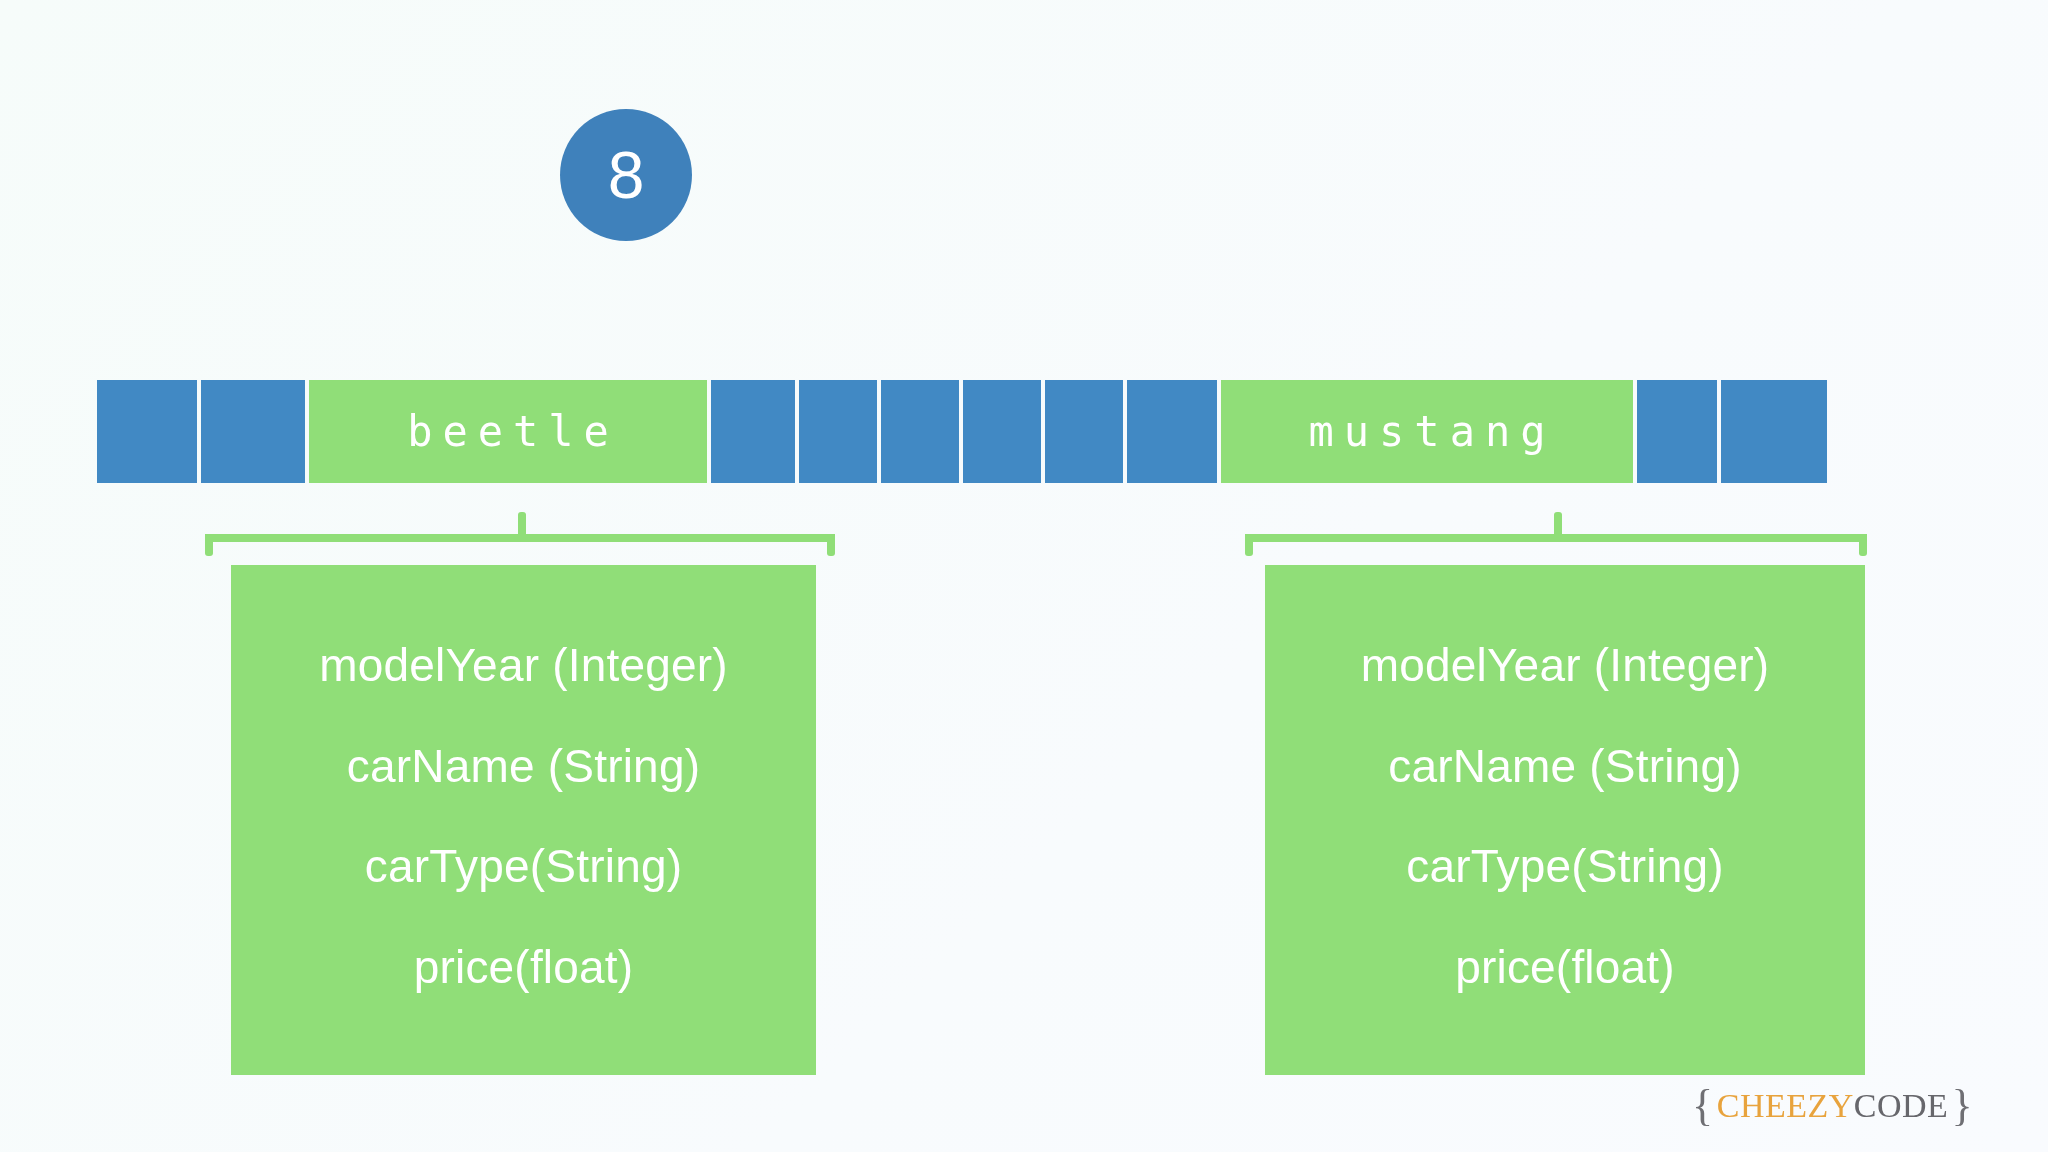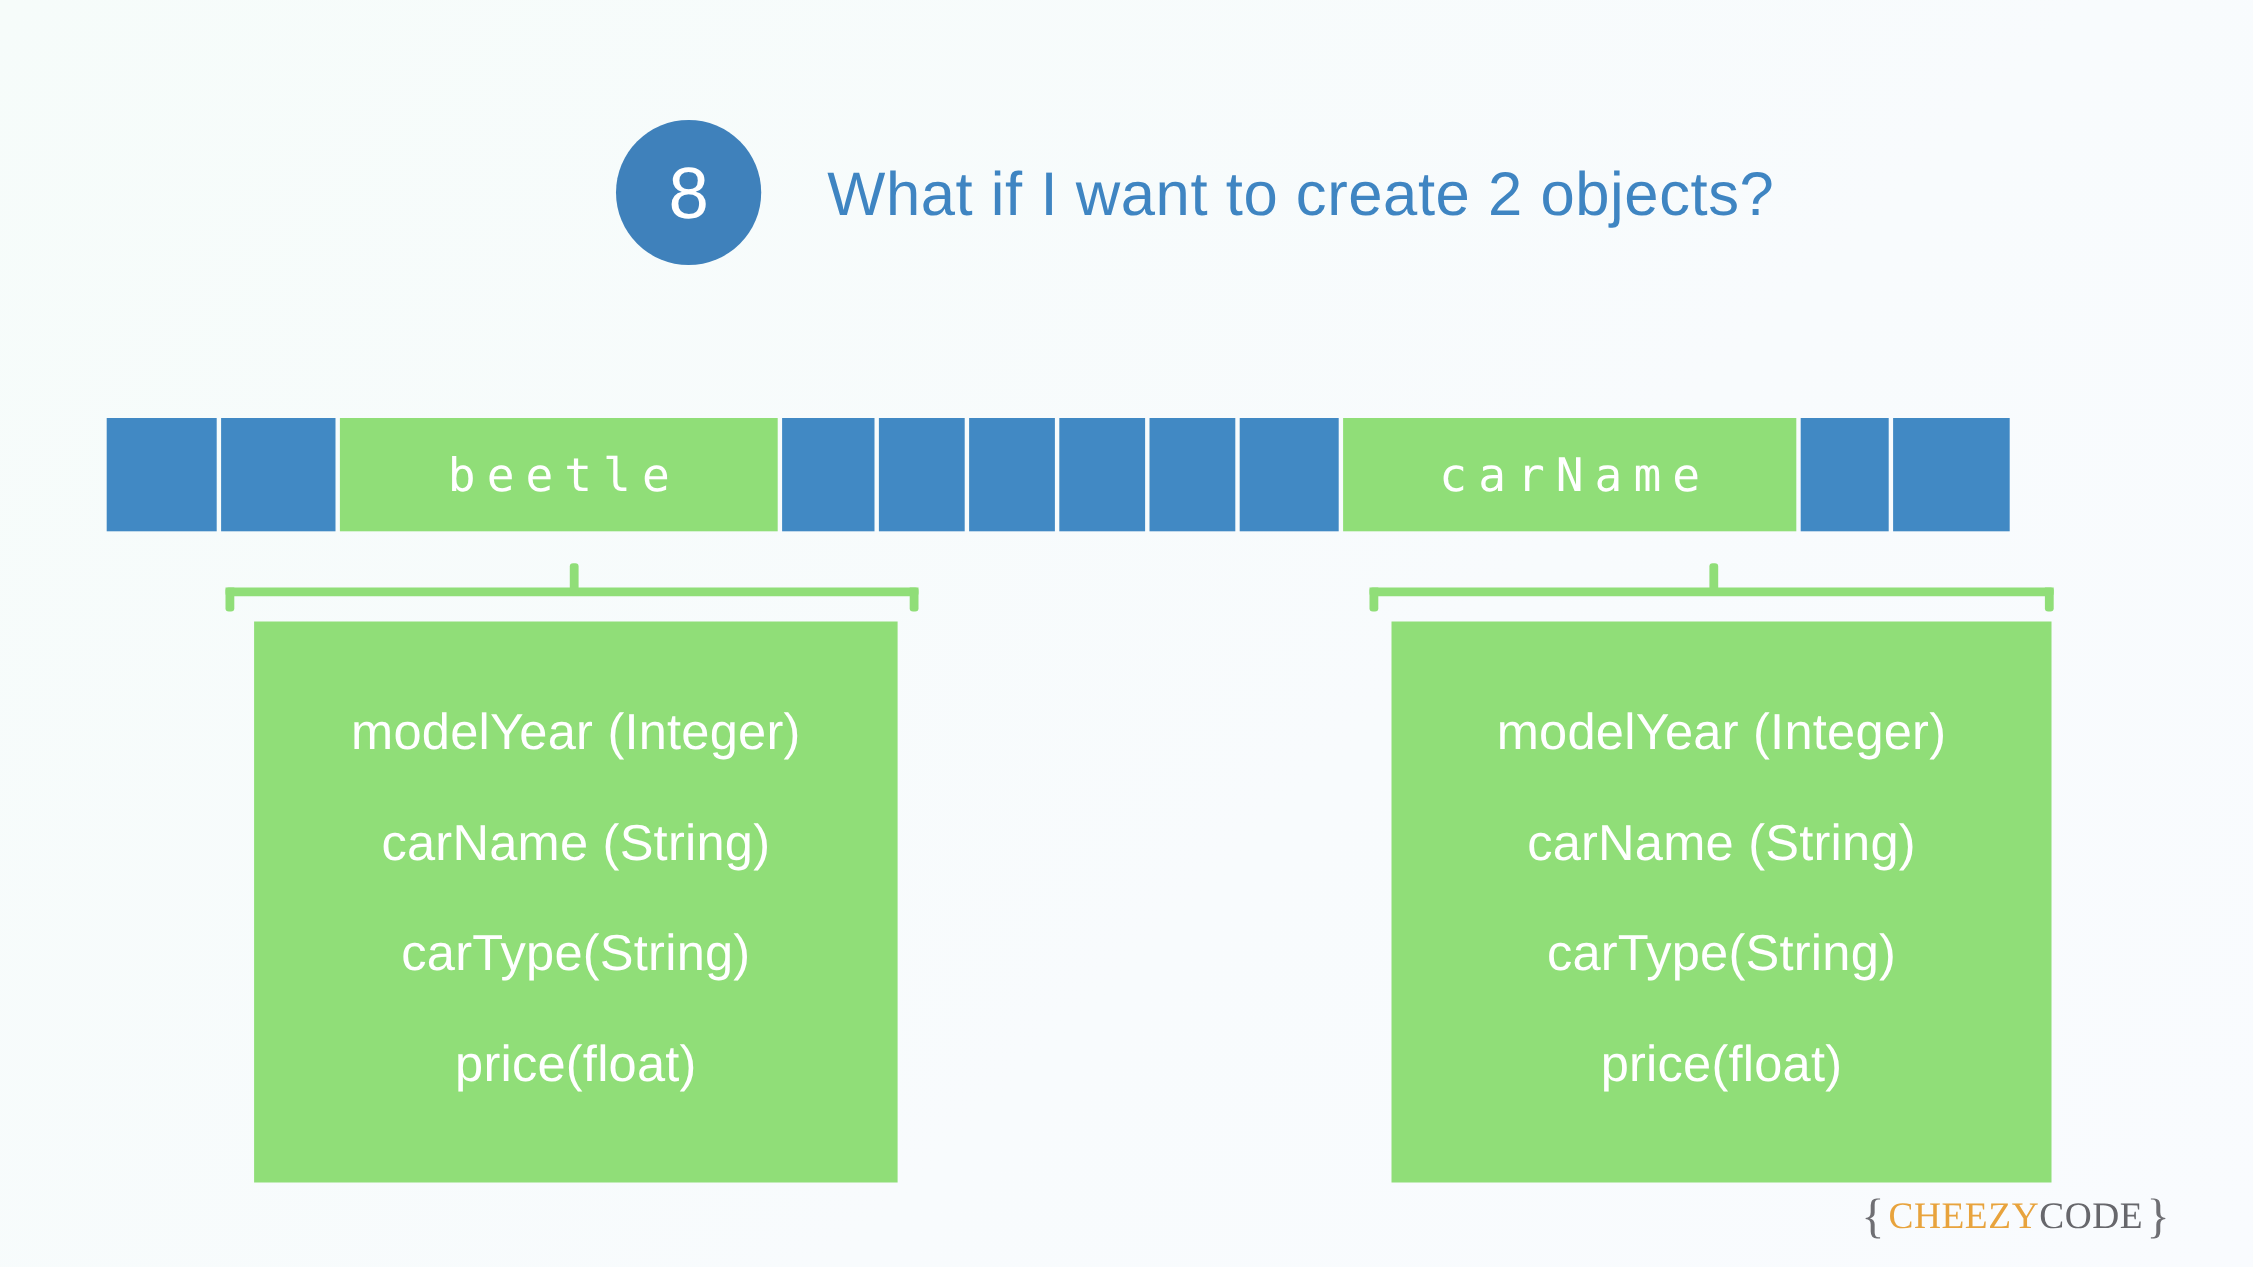--- a/index.html
+++ b/index.html
@@ -165,37 +165,36 @@
   .logo-cheezy { color: #e8a33d; }
   .logo-code   { color: #67676c; }
 </style>
 </head>
 <body>
 
 <div id="slide">
 
   <div class="header">
     <div class="step-badge">8</div>
-    <div class="header-title">What if I want to create 2 objects?</div>
   </div>
 
   <div class="memory-bar" id="memory-bar">
       <div class="cell" style="width: 100px;"></div>
       <div class="cell" style="width: 104px;"></div>
       <div class="cell green" style="width: 398px;">
         <span class="cell-label">beetle</span>
       </div>
       <div class="cell" style="width: 84px;"></div>
       <div class="cell" style="width: 78px;"></div>
       <div class="cell" style="width: 78px;"></div>
       <div class="cell" style="width: 78px;"></div>
       <div class="cell" style="width: 78px;"></div>
       <div class="cell" style="width: 90px;"></div>
       <div class="cell green" style="width: 412px;">
-        <span class="cell-label">carName</span>
+        <span class="cell-label">mustang</span>
       </div>
       <div class="cell" style="width: 80px;"></div>
       <div class="cell" style="width: 106px;"></div>
     </div>
 
   <div class="brace" style="left:205px; top:512px; width:630px;">
     <div class="brace-bar"></div>
     <div class="brace-tick left"></div>
     <div class="brace-tick right"></div>
     <div class="brace-stem" style="left:313px;"></div>

